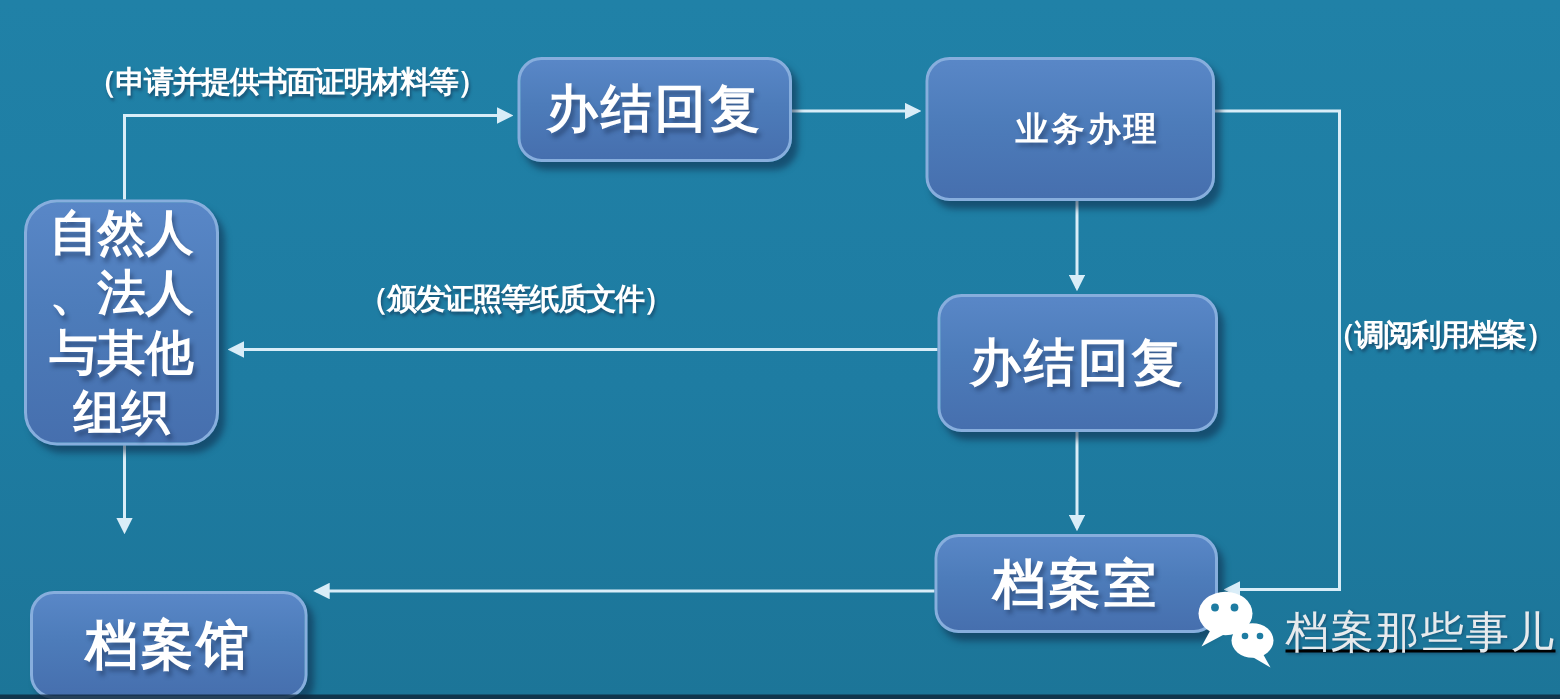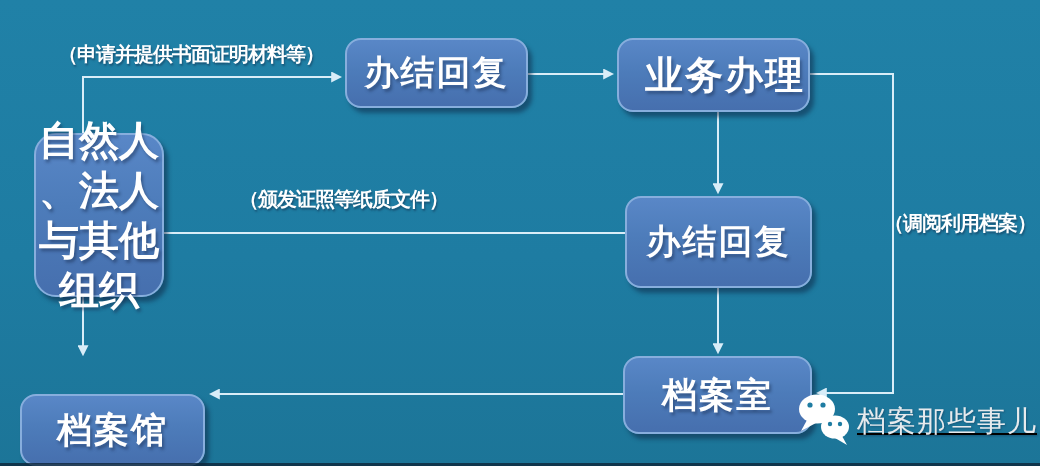--- a/index.html
+++ b/index.html
@@ -13,26 +13,26 @@
   .node{
     position:absolute;z-index:2;
     background:linear-gradient(180deg,#5987c7 0%,#4d7cba 45%,#466fae 100%);
     border:2px solid #87aedd;border-radius:16px;
     box-shadow:4px 5px 4px rgba(14,36,66,.5);
     color:#ffffff;font-weight:bold;
     display:flex;align-items:center;justify-content:center;
     text-shadow:2px 3px 3px rgba(25,45,80,.45);
     letter-spacing:2px;box-sizing:border-box;
   }
-  .node-applicant{left:34px;top:133px;width:130px;height:164px;border-radius:22px;
-    flex-direction:column;font-size:40px;line-height:1.25;letter-spacing:0;}
+  .node-applicant{left:16px;top:133px;width:130px;height:164px;border-radius:22px;
+    flex-direction:column;font-size:32px;line-height:1.25;letter-spacing:0;}
   .node-acceptance{left:345px;top:38px;width:183px;height:70px;font-size:34px;}
-  .node-handling{left:617px;top:38px;width:193px;height:74px;font-size:38px;padding-left:23px;}
+  .node-handling{left:617px;top:38px;width:193px;height:96px;font-size:22px;padding-left:23px;}
   .node-reply{left:625px;top:196px;width:187px;height:92px;font-size:34px;}
-  .node-archive-room{left:623px;top:356px;width:189px;height:78px;font-size:35px;}
+  .node-archive-room{left:623px;top:356px;width:189px;height:66px;font-size:35px;}
   .node-archive-hall{left:20px;top:358px;width:185px;height:72px;font-size:35px;margin-top:36px;}
   .edge-label{
     position:absolute;z-index:3;color:#ffffff;font-weight:bold;font-size:20px;
     letter-spacing:-1px;white-space:nowrap;text-shadow:1px 2px 2px rgba(18,40,70,.5);
   }
   .label-apply{left:58px;top:41px;}
   .label-issue{left:239px;top:186px;}
   .label-retrieve{left:884px;top:210px;}
   .watermark{position:absolute;left:798px;top:394px;z-index:4;display:flex;align-items:flex-start;text-decoration:underline;}
   .wx-icon{display:block;width:52px;height:52px;}

